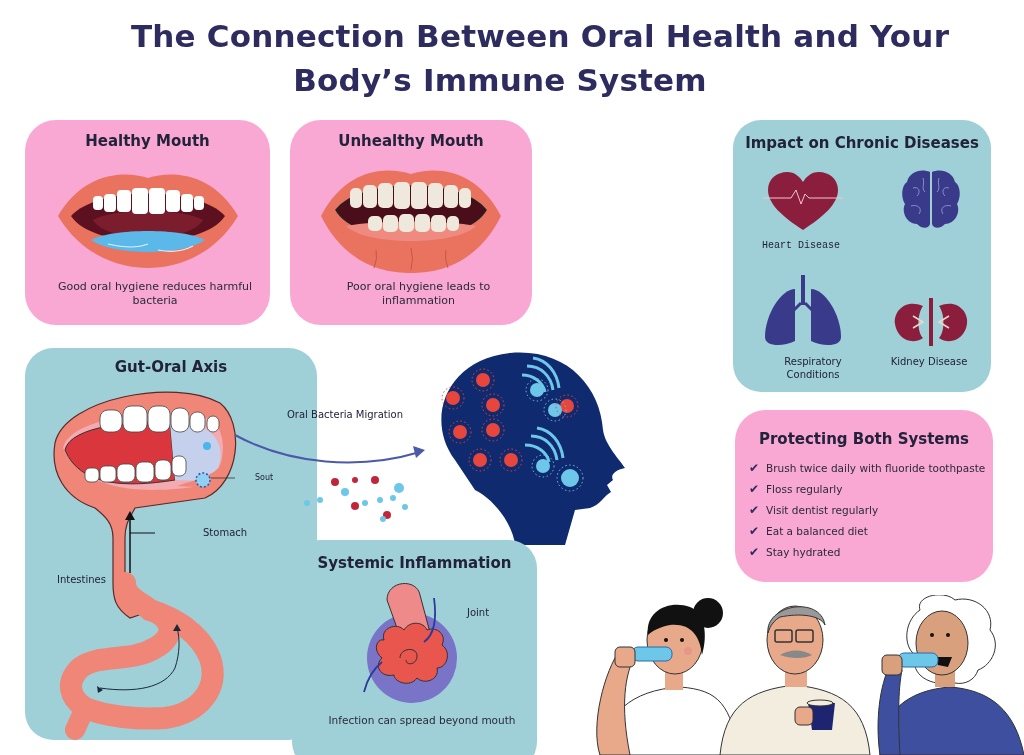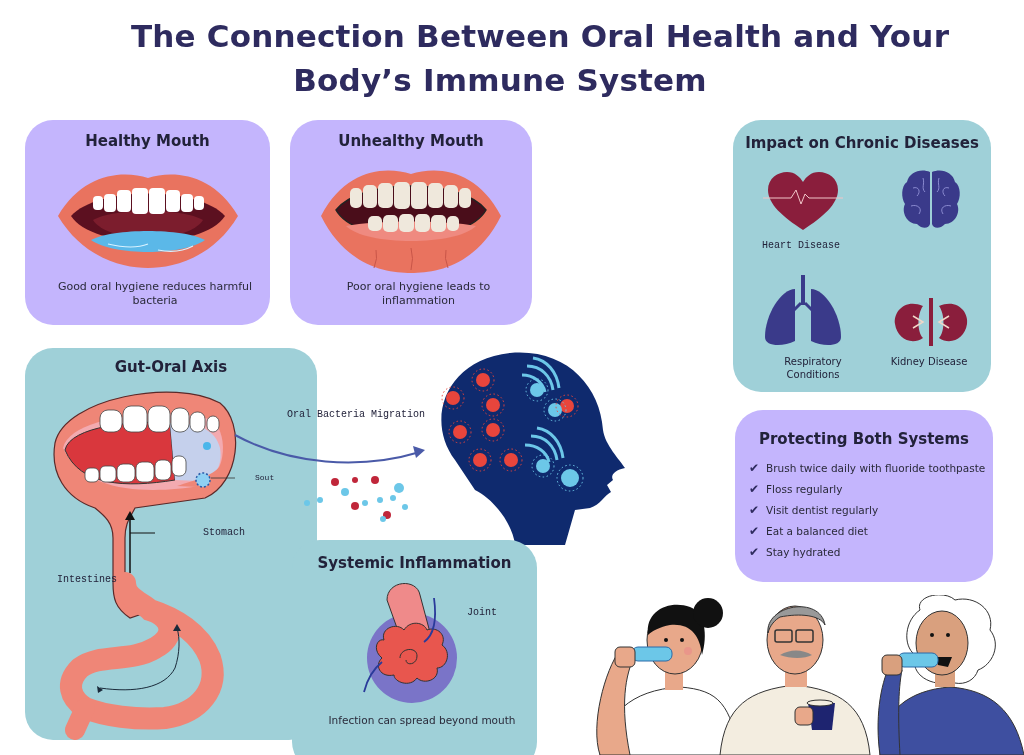--- a/index.html
+++ b/index.html
@@ -4,25 +4,25 @@
 <style>
   * { box-sizing: border-box; margin: 0; padding: 0; }
   html, body { width: 1024px; height: 755px; background: #ffffff; overflow: hidden; }
   body { position: relative; font-family: "DejaVu Sans", "Liberation Sans", sans-serif; color: #2a2a3a; }
 
   .title { position: absolute; left: 0; top: 14px; width: 1080px; text-align: center; color: #2e2b5f; font-weight: bold; font-size: 31px; line-height: 44px; letter-spacing: 0.2px; }
   .title .l1 { display: block; }
   .title .l2 { display: block; margin-left: -80px; }
 
   .card { position: absolute; border-radius: 28px; }
-  .peach { background: #c4b5fd; }
+  .peach { background: #f9a8d4; border-radius: 31px; }
   .teal { background: #9fd0d8; }
   .card-title { position: absolute; left: 0; width: 100%; text-align: center; font-weight: bold; font-size: 15px; color: #22223a; }
   .caption { position: absolute; left: 0; width: 100%; text-align: center; font-size: 11px; line-height: 14px; color: #2a2a3a; padding-left: 15px; }
-  .lbl { position: absolute; font-size: 10px; color: #22223a; font-family: Liberation Mono, monospace; }
+  .lbl { position: absolute; font-size: 10px; color: #22223a; }
   .sm { font-size: 8px; margin-left: 12px; }
 
   svg { position: absolute; }
 
   .checklist { position: absolute; left: 14px; top: 48px; list-style: none; }
   .checklist li { font-size: 10.5px; height: 21px; line-height: 21px; color: #2a2a3a; display: flex; align-items: center; }
   .check { color: #2e2b5f; font-weight: bold; font-size: 12px; margin-right: 7px; }
 
   .disease { position: absolute; width: 120px; text-align: center; font-size: 10px; line-height: 13px; color: #22223a; }
 </style>

